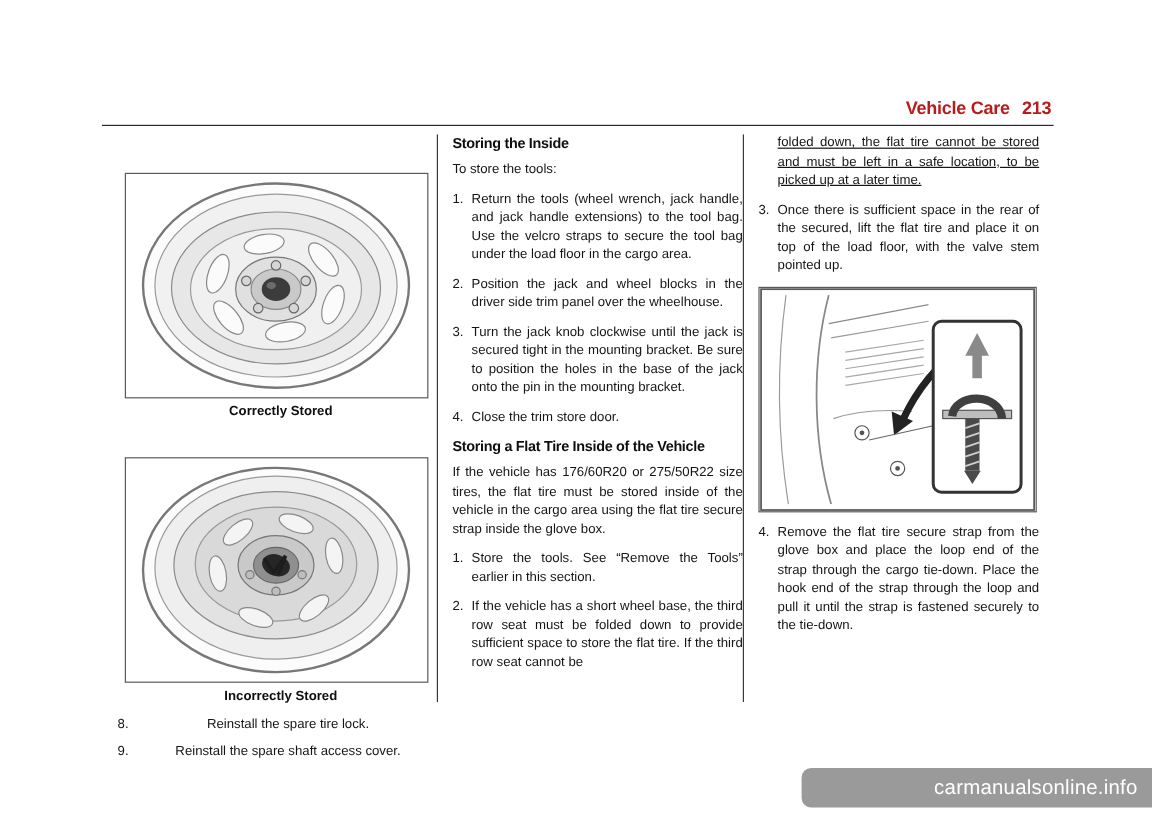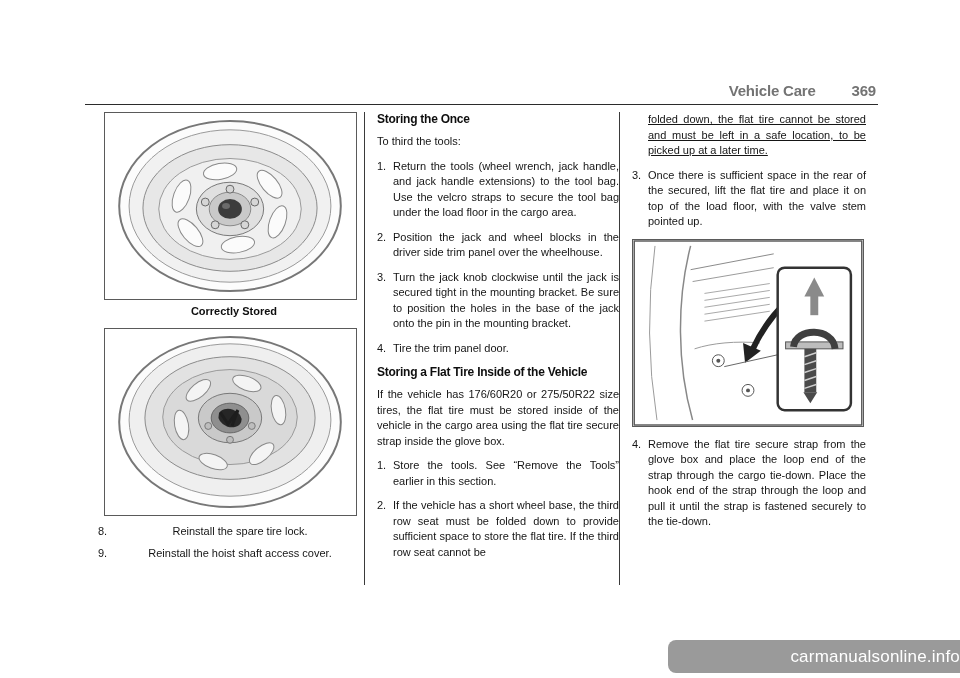--- a/index.html
+++ b/index.html
@@ -6,22 +6,22 @@
   html,body { width:960px; height:678px; }
   body {
     font-family:"Liberation Sans", sans-serif;
     background:#ffffff; color:#111;
     position:relative; overflow:hidden;
   }
   .page { position:absolute; inset:0; background:#fff; }
 
   .header {
     position:absolute; top:82px; right:84px;
-    display:flex; gap:36px; align-items:baseline;
-    font-weight:bold; font-size:15px; letter-spacing:-0.2px; color:#737373;
+    display:flex; gap:10px; align-items:baseline;
+    font-weight:bold; font-size:15px; letter-spacing:-0.2px; color:#b91c1c;
   }
   .top-rule { position:absolute; top:104px; left:85px; width:793px; height:1px; background:#2b2b2b; }
 
   .columns { position:absolute; top:112px; left:98px; display:flex; }
   .col-left  { width:266px; }
   .vrule { width:1px; height:473px; background:#3a3a3a; flex:none; }
   .col-mid   { width:254px; padding-left:12px; }
   .col-right { width:246px; padding-left:12px; }
 
   p, .step { font-size:11px; line-height:15.5px; color:#151515; }
@@ -30,21 +30,21 @@
   .step .num { flex:none; width:16px; }
   .step .txt { flex:1; text-align:justify; }
   .step:last-child { margin-bottom:0; }
 
   h2 {
     font-size:12px; font-weight:bold; letter-spacing:-0.25px;
     color:#0e0e0e; margin-bottom:8px; white-space:nowrap;
   }
   .h2-second { margin-top:0; }
 
-  .figure { margin-left:6px; width:260px; }
+  .figure { margin-left:6px; width:260px;margin-top:32px; }
   .imgbox { width:253px; height:188px; border:1px solid #5a5a5a; background:#fff; overflow:hidden; }
   .imgbox svg { width:100%; height:100%; display:block; }
   .caption { text-align:center; font-weight:bold; font-size:11px; margin:5px 0 11px; color:#0e0e0e; }
 
   .left-items { margin-top:8px; }
   .left-items .step { margin-bottom:6px; }
   .left-items .num { width:18px; }
   .left-items .txt { text-align:center; }
 
   .cont-para { padding-left:16px;text-decoration:underline; }
@@ -52,31 +52,32 @@
   .rfigure { width:232px; margin:2px 0 10px; }
   .rimgbox { width:232px; height:188px; border:1px solid #5a5a5a; background:#fff; }
   .rimgbox svg { width:100%; height:100%; display:block; }
 
   .watermark {
     position:absolute; right:0; bottom:5px;
     width:292px; height:33px;
     background:#9a9a9a; color:#ffffff;
     border-radius:8px 0 0 8px;
     display:flex; align-items:center; justify-content:flex-end;
+    padding-right:12px;
     font-size:17px; letter-spacing:0.2px;
   }
 </style>
 </head>
 <body>
 
 <div class="page">
 
   <div class="header">
     <span>Vehicle Care</span>
-    <span>369</span>
+    <span>213</span>
   </div>
   <div class="top-rule"></div>
 
   <div class="columns">
 
     <div class="col-left">
       <div class="figure">
         <div class="imgbox">
           <svg viewBox="0 0 253 188">
             <ellipse cx="126" cy="94" rx="112" ry="86" fill="#fcfcfc" stroke="#777" stroke-width="2"></ellipse>
@@ -126,55 +127,56 @@
             <ellipse cx="126" cy="90" rx="19" ry="15" fill="#8f8f8f" stroke="#666"></ellipse>
             <ellipse cx="126" cy="90" rx="12" ry="9" fill="#262626" transform="rotate(20 126 90)"></ellipse>
             <path d="M 116 84 L 124 96 L 134 82 L 128 98" stroke="#1d1d1d" stroke-width="3" fill="none"></path>
             <g fill="#bdbdbd" stroke="#777">
               <circle cx="126" cy="112" r="3.5"></circle>
               <circle cx="104" cy="98" r="3.5"></circle>
               <circle cx="148" cy="98" r="3.5"></circle>
             </g>
           </svg>
         </div>
+        <div class="caption">Incorrectly Stored</div>
       </div>
 
       <div class="left-items">
         <div class="step">
           <span class="num">8.</span>
           <span class="txt">Reinstall the spare tire lock.</span>
         </div>
         <div class="step">
           <span class="num">9.</span>
-          <span class="txt">Reinstall the hoist shaft access cover.</span>
+          <span class="txt">Reinstall the spare shaft access cover.</span>
         </div>
       </div>
     </div>
 
     <div class="vrule"></div>
 
     <div class="col-mid">
-      <h2>Storing the Once</h2>
-      <p class="para">To third the tools:</p>
+      <h2>Storing the Inside</h2>
+      <p class="para">To store the tools:</p>
 
       <div class="step">
         <span class="num">1.</span>
         <span class="txt">Return the tools (wheel wrench, jack handle, and jack handle extensions) to the tool bag. Use the velcro straps to secure the tool bag under the load floor in the cargo area.</span>
       </div>
       <div class="step">
         <span class="num">2.</span>
         <span class="txt">Position the jack and wheel blocks in the driver side trim panel over the wheelhouse.</span>
       </div>
       <div class="step">
         <span class="num">3.</span>
         <span class="txt">Turn the jack knob clockwise until the jack is secured tight in the mounting bracket. Be sure to position the holes in the base of the jack onto the pin in the mounting bracket.</span>
       </div>
       <div class="step">
         <span class="num">4.</span>
-        <span class="txt">Tire the trim panel door.</span>
+        <span class="txt">Close the trim store door.</span>
       </div>
 
       <h2 class="h2-second">Storing a Flat Tire Inside of the Vehicle</h2>
       <p class="para">If the vehicle has 176/60R20 or 275/50R22 size tires, the flat tire must be stored inside of the vehicle in the cargo area using the flat tire secure strap inside the glove box.</p>
 
       <div class="step">
         <span class="num">1.</span>
         <span class="txt">Store the tools. See “Remove the Tools” earlier in this section.</span>
       </div>
       <div class="step">

